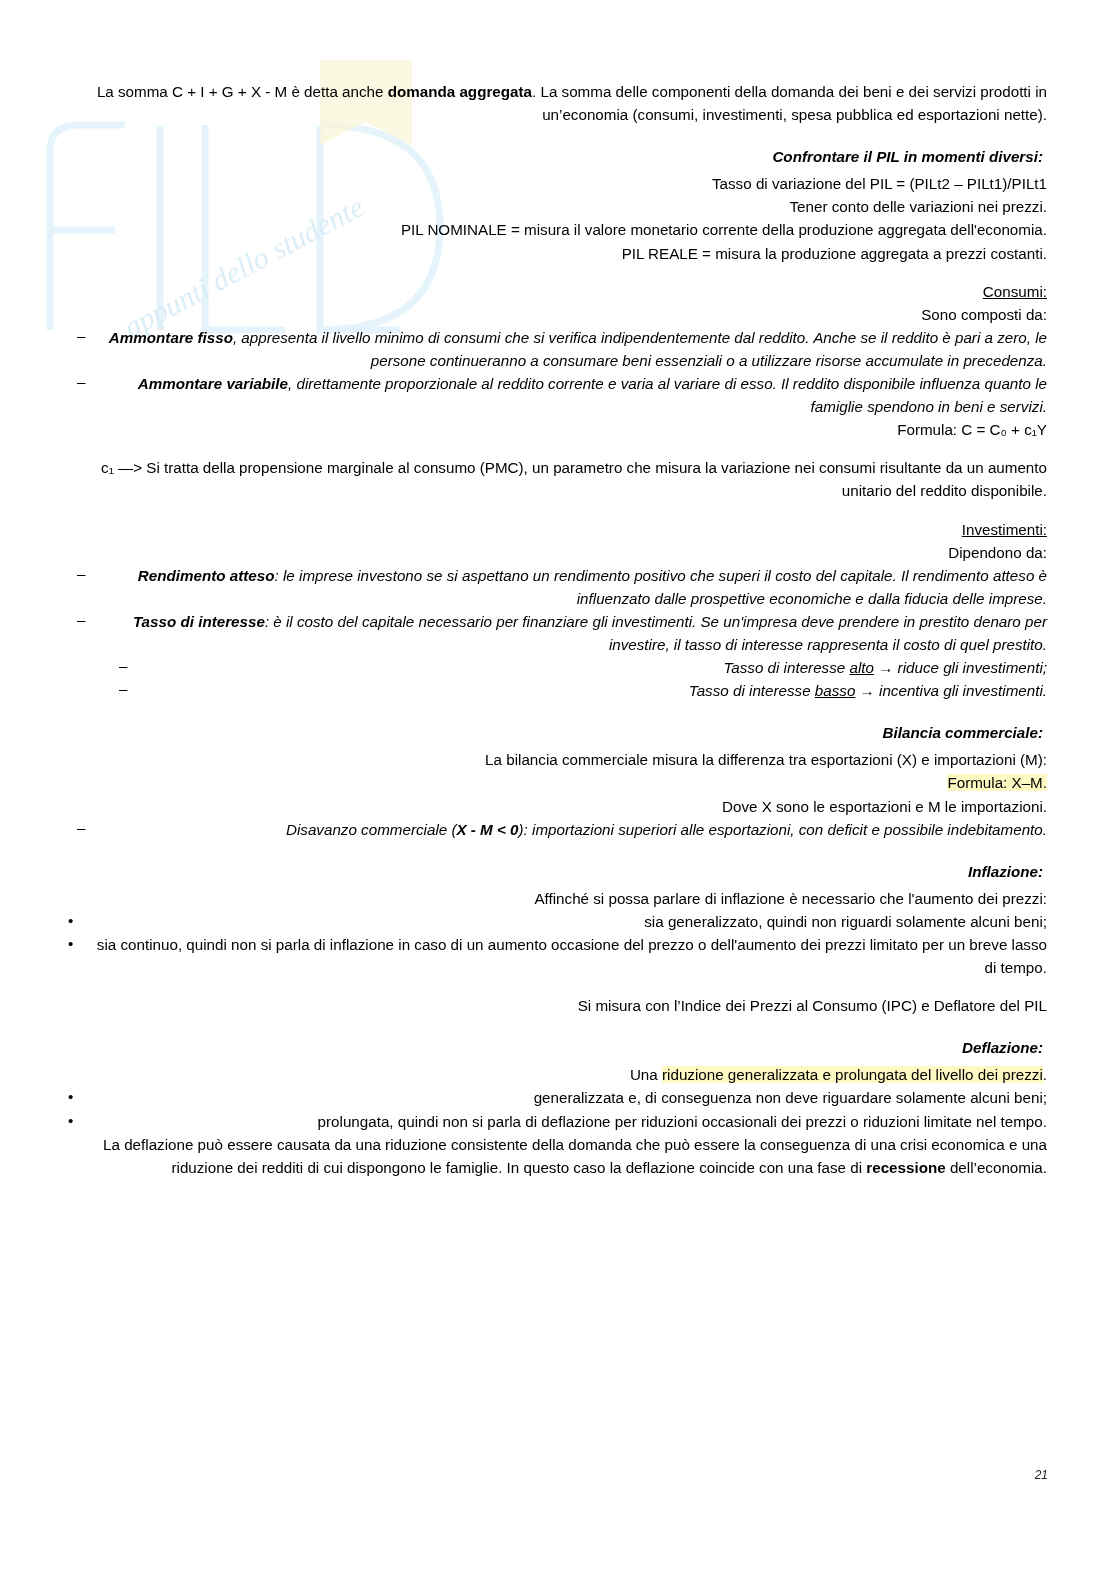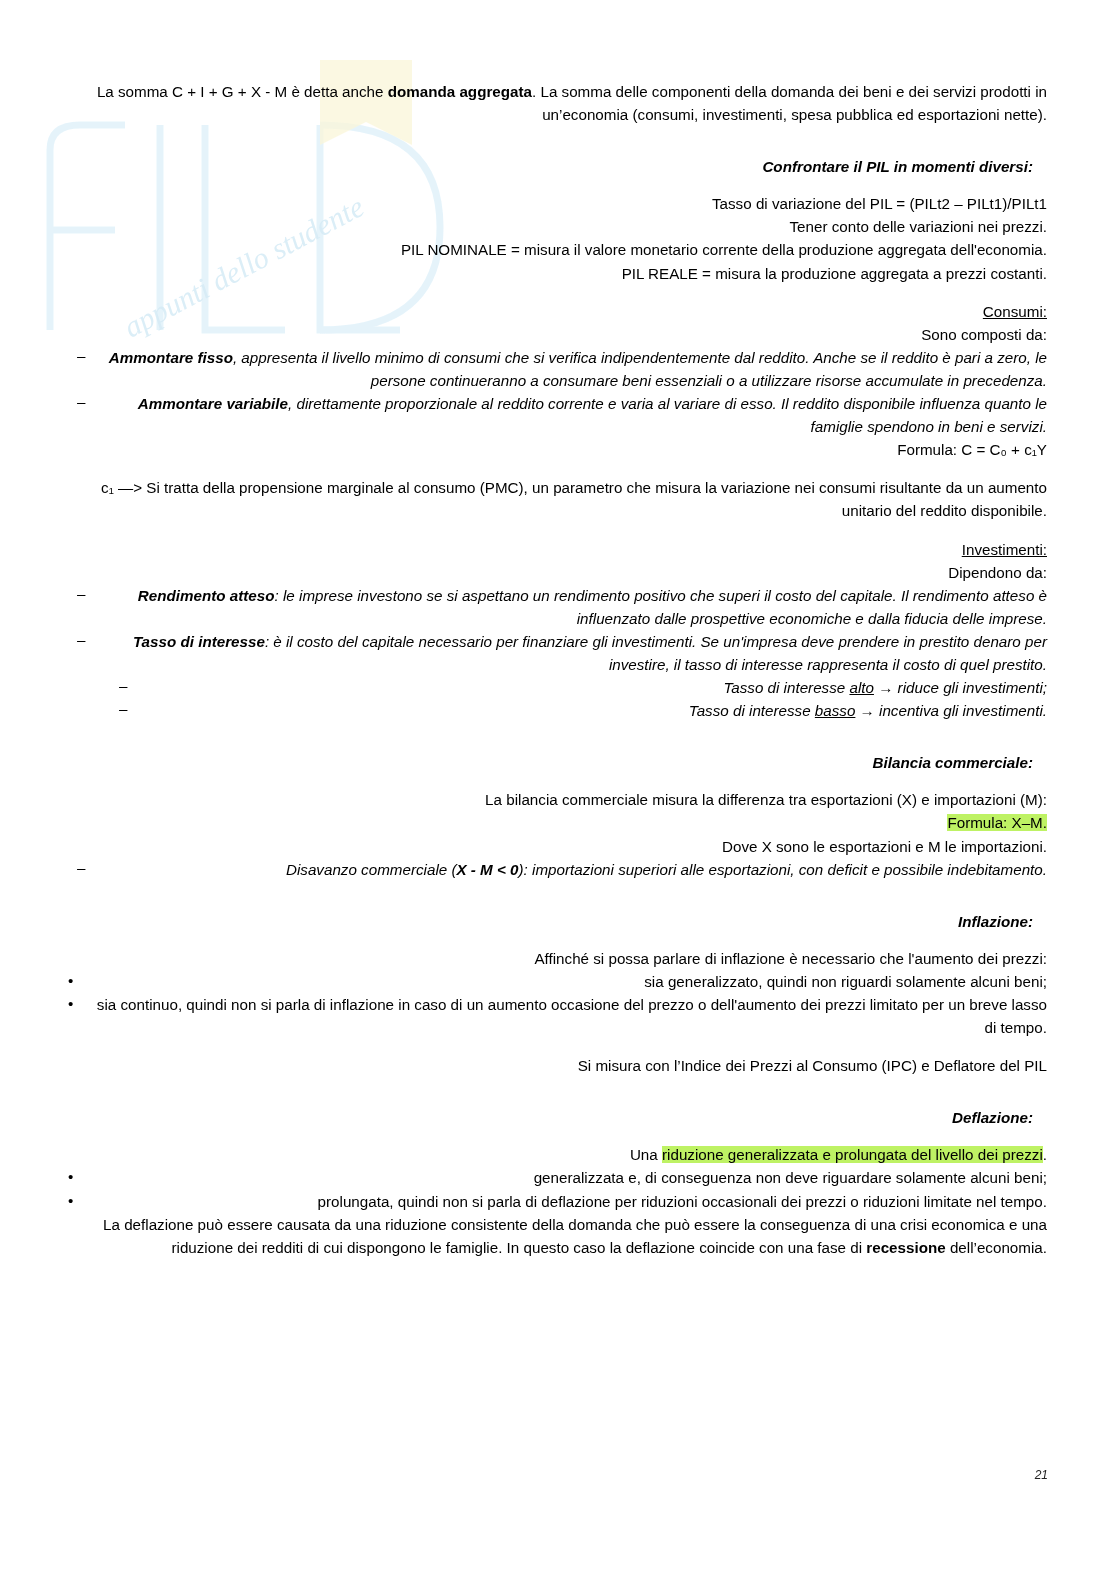--- a/index.html
+++ b/index.html
@@ -37,25 +37,25 @@
     text-align: right;
   }
   p {
     margin: 0 0 0 0;
   }
   .gap {
     height: 15px;
   }
   .bold { font-weight: bold; }
   .underline { text-decoration: underline; }
-  .hl { background: #bef264; }
+  .hl { background: #fef9c3; }
   .head-bi {
     font-weight: bold;
     font-style: italic;
-    margin: 14px;
+    margin: 4px;
   }
   .head-u {
     text-decoration: underline;
     margin: 0;
   }
   ul.dash {
     list-style: none;
     margin: 0;
     padding: 0;
   }

